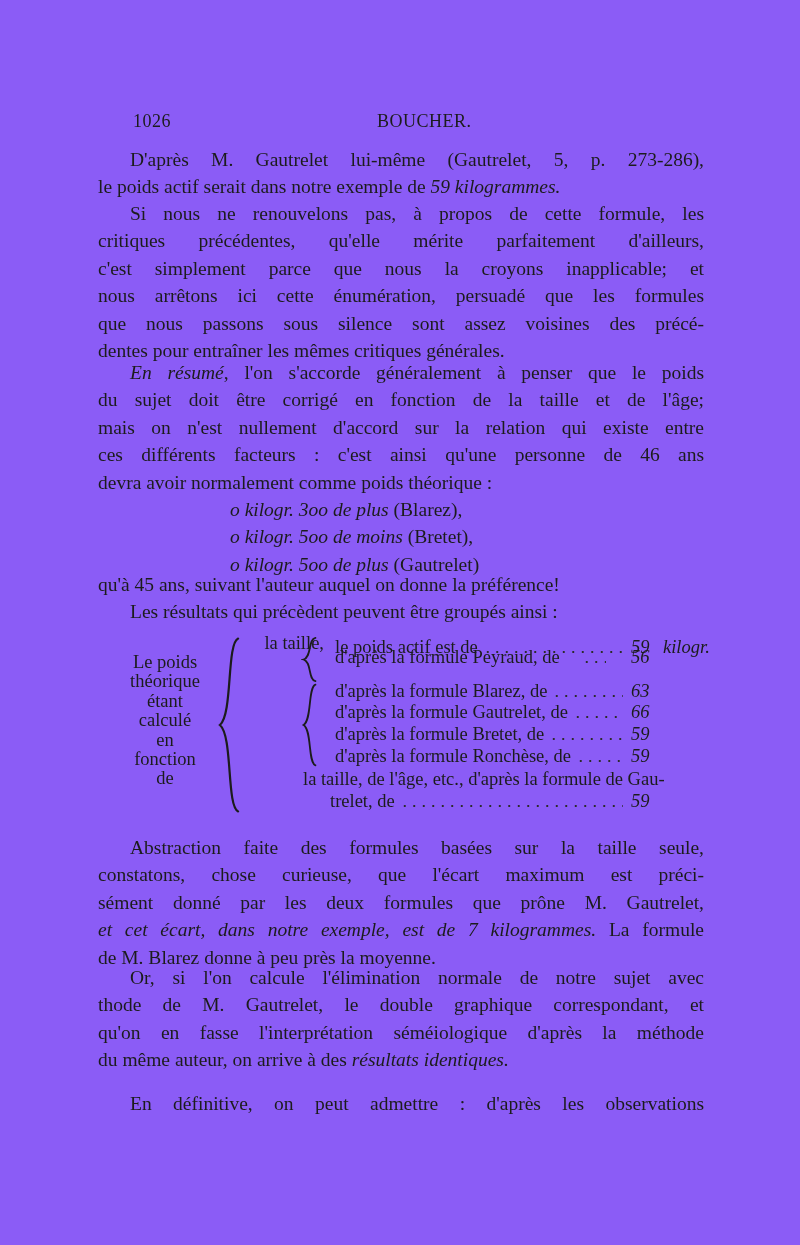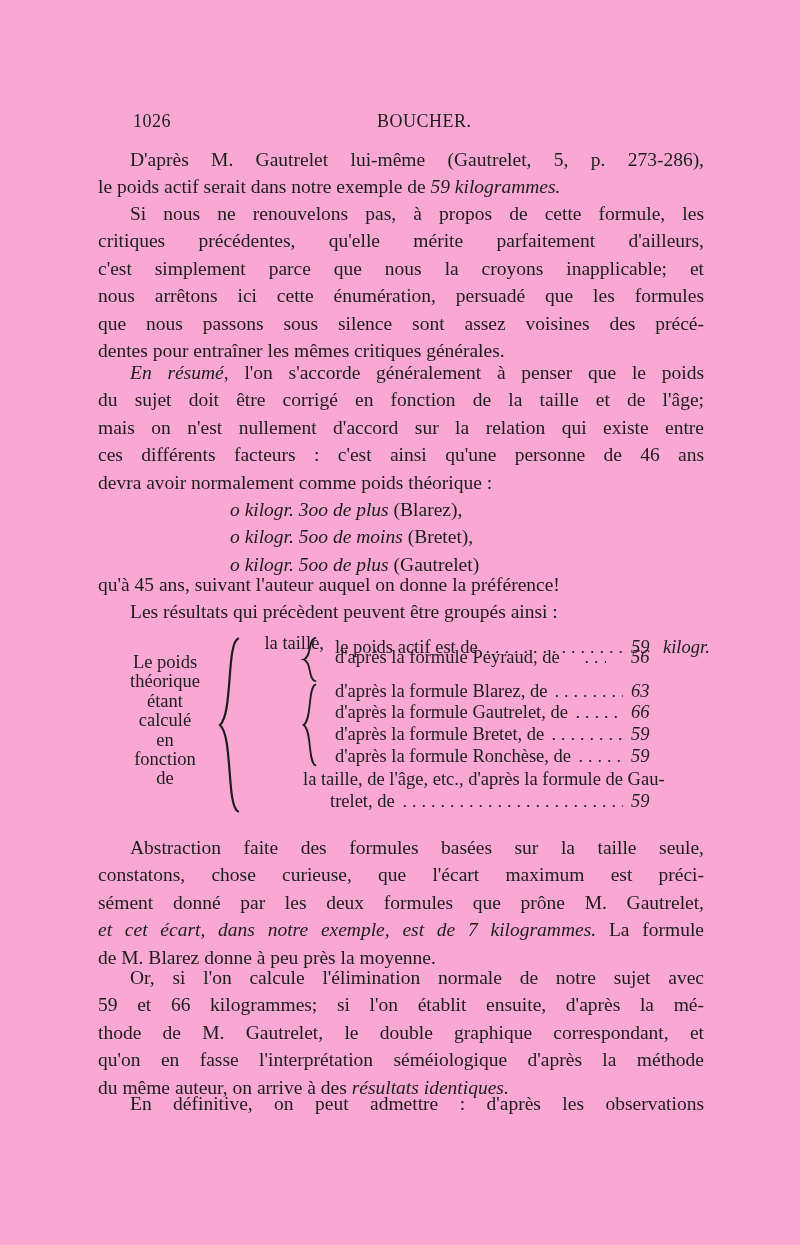--- a/index.html
+++ b/index.html
@@ -1,18 +1,18 @@
 <!DOCTYPE html>
 <html><head>
 <meta charset="utf-8">
 <style>
   html,body{margin:0;padding:0;background:#e8e8e8;}
   .page{
     position:relative;width:800px;height:1245px;margin:0 auto;
-    background:#f9a8d4;color:#1c1c1c;
+    background:#8b5cf6;color:#1c1c1c;
     font-family:"Liberation Serif","DejaVu Serif",serif;
     font-size:19.5px;overflow:hidden;
   }
   .abs{position:absolute;}
   .blk{position:absolute;left:98px;width:606px;line-height:27.4px;}
   .ln{text-align:justify;text-align-last:justify;white-space:normal;}
   .ln.last{text-align:left;text-align-last:auto;}
   .ind{text-indent:32px;}
   .it{font-style:italic;text-align:right;}
   .hdr{font-size:18px;letter-spacing:0.5px;}
@@ -145,21 +145,20 @@
   <div class="blk" style="top:834px;">
     <div class="ln ind">Abstraction faite des formules basées sur la taille seule,</div>
     <div class="ln">constatons, chose curieuse, que l'écart maximum est préci-</div>
     <div class="ln">sément donné par les deux formules que prône M. Gautrelet,</div>
     <div class="ln"><span class="it">et cet écart, dans notre exemple, est de 7 kilogrammes.</span><span> La formule</span></div>
     <div class="ln last">de M. Blarez donne à peu près la moyenne.</div>
   </div>
 
   <div class="blk" style="top:964px;">
     <div class="ln ind">Or, si l'on calcule l'élimination normale de notre sujet avec</div>
-    <div class="ln">59 et 66 kilogrammes; si l'on établit ensuite, d'après la mé-</div>
     <div class="ln">thode de M. Gautrelet, le double graphique correspondant, et</div>
     <div class="ln">qu'on en fasse l'interprétation séméiologique d'après la méthode</div>
     <div class="ln last"><span>du même auteur, on arrive à des </span><span class="it">résultats identiques.</span></div>
   </div>
 
   <div class="blk" style="top:1090px;">
     <div class="ln ind">En définitive, on peut admettre : d'après les observations</div>
   </div>
 
 </div>

